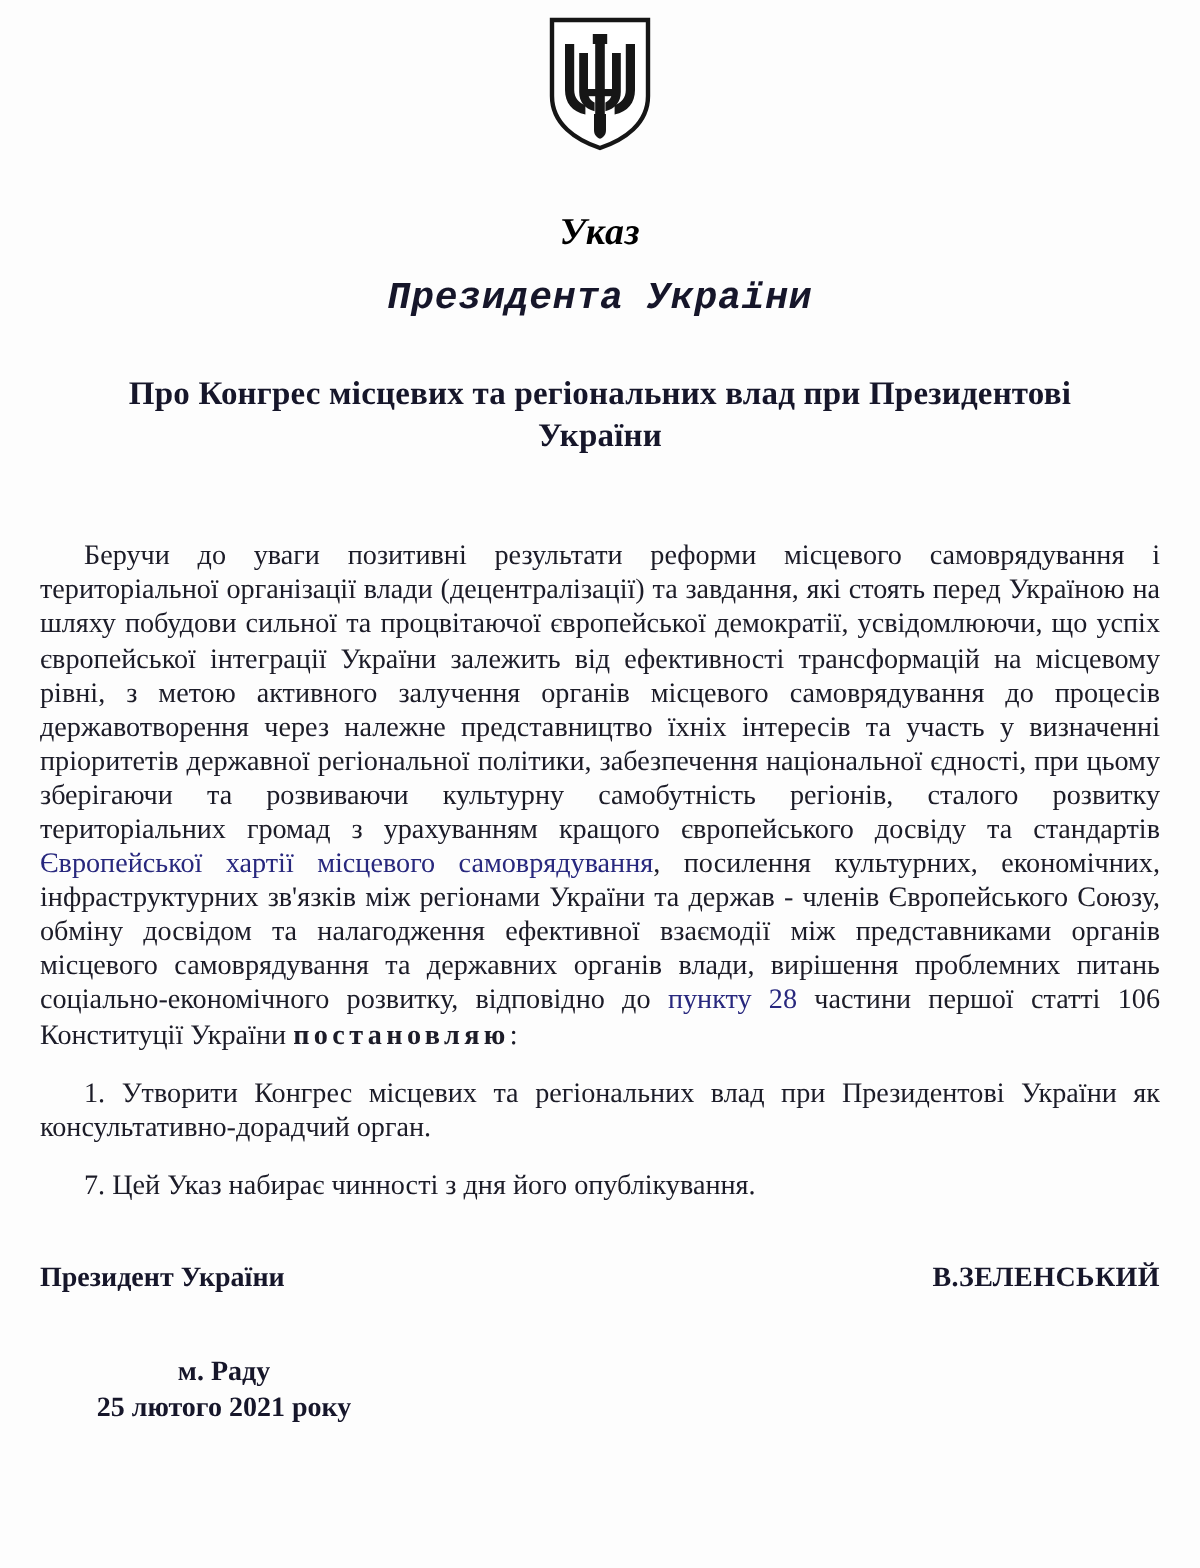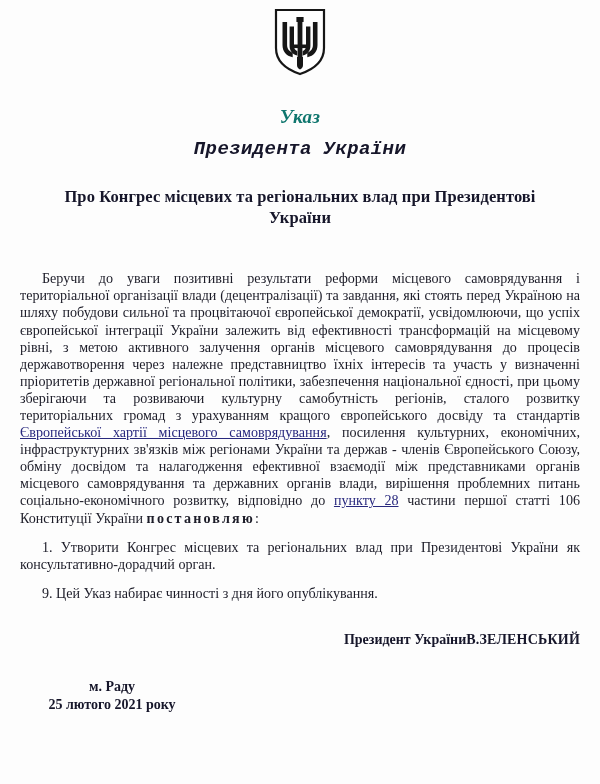--- a/index.html
+++ b/index.html
@@ -29,21 +29,21 @@
   }
   .emblem-wrap svg { display: block; }
 
   
   .doc-title-1 {
     text-align: center;
     font-weight: bold;
     font-style: italic;
     font-size: 19px;
     letter-spacing: 0.4px;
-    color: #0f766e;
+    color: #000000;
     margin-top: 34px;
     line-height: 1.15;
   }
   .doc-title-2 {
     text-align: center;
     font-weight: bold;
     font-style: italic;
     font-size: 19px;
     letter-spacing: 0.4px;
     color: #16162a;
@@ -74,33 +74,32 @@
     font-size: 14.1px;
     line-height: 17.1px;
     color: #1c1c28;
     hyphens: none;
   }
   p.para + p.para { margin-top: 12px; }
   p.item { text-indent: 22px; }
 
   a.doclink {
     color: #28287e;
-    text-decoration: underline;
     text-underline-offset: 1px;
     cursor: pointer;
   }
   .resolve {
     font-weight: bold;
     letter-spacing: 2.2px;
   }
 
   
   .sign-row {
     display: flex;
-    justify-content: flex-end;
+    justify-content: space-between;
     align-items: baseline;
     margin: 30px 20px 0 20px;
     font-weight: bold;
     font-size: 14px;
     color: #16162a;
   }
   .sign-name { letter-spacing: 0.2px; }
 
   .place-block {
     margin-top: 30px;
@@ -147,21 +146,21 @@
   <div class="doc-subject">Про Конгрес місцевих та регіональних влад при Президентові України</div>
 
   <div class="body-block">
 
     <p class="para"><span>Беручи до уваги позитивні результати реформи місцевого самоврядування і територіальної організації влади (децентралізації) та завдання, які стоять перед Україною на шляху побудови сильної та процвітаючої європейської демократії, усвідомлюючи, що успіх європейської інтеграції України залежить від ефективності трансформацій на місцевому рівні, з метою активного залучення органів місцевого самоврядування до процесів державотворення через належне представництво їхніх інтересів та участь у визначенні пріоритетів державної регіональної політики, забезпечення національної єдності, при цьому зберігаючи та розвиваючи культурну самобутність регіонів, сталого розвитку територіальних громад з урахуванням кращого європейського досвіду та стандартів </span><a class="doclink">Європейської хартії місцевого самоврядування</a><span>, посилення культурних, економічних, інфраструктурних зв'язків між регіонами України та держав - членів Європейського Союзу, обміну досвідом та налагодження ефективної взаємодії між представниками органів місцевого самоврядування та державних органів влади, вирішення проблемних питань соціально-економічного розвитку, відповідно до </span><a class="doclink">пункту 28</a><span> частини першої статті 106 Конституції України </span><span class="resolve">постановляю</span><span>:</span></p>
 
     <p class="para item">1. Утворити Конгрес місцевих та регіональних влад при Президентові України як консультативно-дорадчий орган.</p>
 
 
 
-    <p class="para item">9. Цей Указ набирає чинності з дня його опублікування.</p>
+    <p class="para item">7. Цей Указ набирає чинності з дня його опублікування.</p>
   </div>
 
   <div class="sign-row">
     <span>Президент України</span>
     <span class="sign-name">В.ЗЕЛЕНСЬКИЙ</span>
   </div>
 
   <div class="place-block">
     <div>м. Раду</div>
     <div>25 лютого 2021 року</div>

